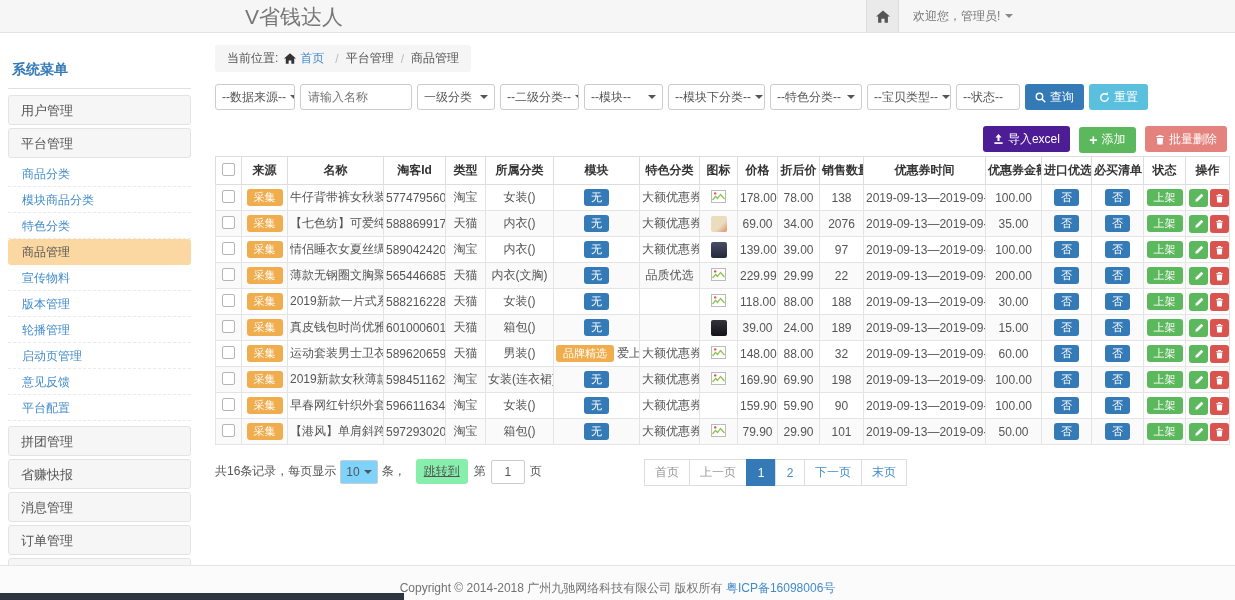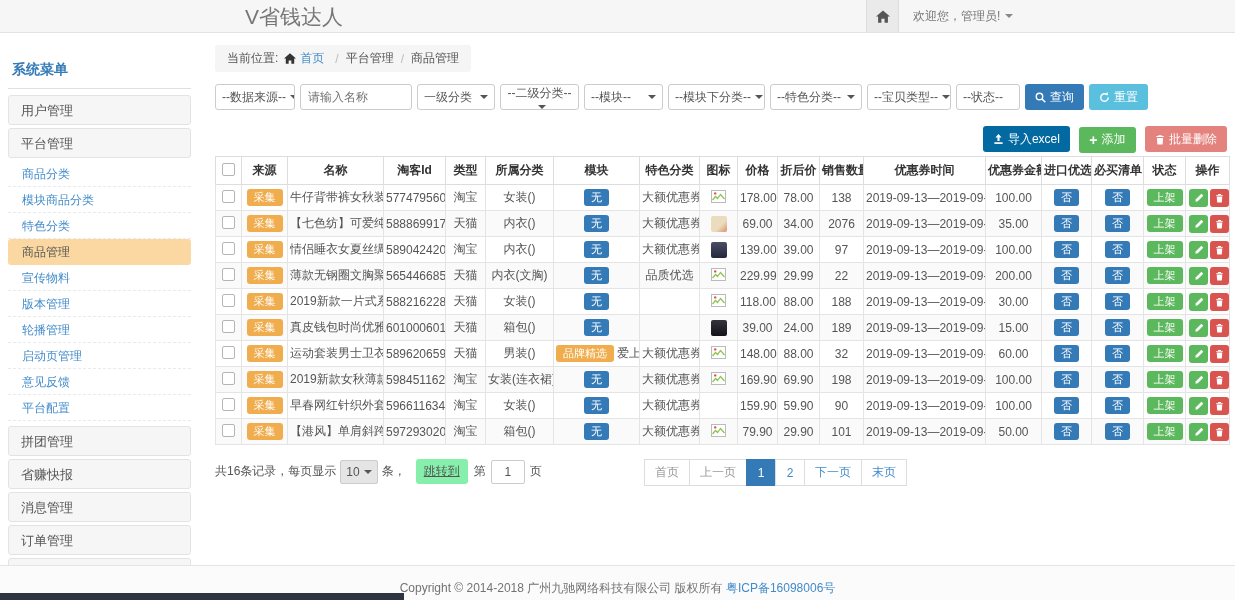--- a/index.html
+++ b/index.html
@@ -51,21 +51,21 @@
   .caret { width:0; height:0; border-left:4px solid transparent; border-right:4px solid transparent;
     border-top:4px solid #555; margin-left:4px; flex:0 0 auto; }
   .btn { height:26px; border:none; border-radius:3px; color:#fff; font-size:12px;
     padding:0 10px; display:inline-flex; align-items:center; cursor:pointer;
     font-family:"Liberation Sans","DejaVu Sans",sans-serif; }
   .btn svg { margin-right:4px; }
   .btn-query { background:#337ab7; margin-right:5px; }
   .btn-reset { background:#5bc0de; }
 
   .toolbar { margin-top:16px; height:26px; text-align:right; }
-  .btn-import { background:#0369a1; margin-left:5px; }
+  .btn-import { background:#4c1d95; margin-left:5px; }
   .btn-add { background:#5cb85c; margin-left:5px; }
   .btn-batch { background:#e4827e; margin-left:5px; }
   .plus-glyph { font-size:14px; font-weight:bold; margin-right:4px; }
 
   
   table.grid { margin-top:4px; width:1012px; border-collapse:collapse; table-layout:fixed; }
   .grid th { border:1px solid #ddd; background:#fff; font-size:12px; font-weight:bold; color:#333;
     padding:5px 2px; text-align:center; white-space:nowrap; overflow:hidden; }
   .grid td { border:1px solid #e4e4e4; font-size:12px; color:#555; padding:3px 2px;
     height:26px; text-align:center; white-space:nowrap; overflow:hidden; }
@@ -83,21 +83,21 @@
   .thumb-dark { background:linear-gradient(180deg,#4a4f66,#23273a); }
   .thumb-bag { background:linear-gradient(180deg,#35333d,#121218); }
   .op-btn { width:19px; height:18px; border:none; border-radius:3px; display:inline-flex;
     align-items:center; justify-content:center; cursor:pointer; margin:0 1px; padding:0; }
   .op-edit { background:#5cb85c; }
   .op-del  { background:#d9534f; }
 
   
   .pagi-row { margin-top:14px; position:relative; height:28px; font-size:12px; color:#555; }
   .pagi-left { display:flex; align-items:center; }
-  .pselect { height:24px; border:1px solid #ccc; border-radius:2px; background:#e5e5e5;
+  .pselect { height:24px; border:1px solid #ccc; border-radius:2px; background:#7dd3fc;
     display:inline-flex; align-items:center; padding:0 5px; margin:0 4px; cursor:pointer; }
   .jump-btn { background:#86efac; border-radius:3px; padding:4px 8px; margin:0 6px 0 10px;
     color:#555; cursor:pointer;text-decoration:underline; }
   .page-input { width:34px; height:24px; border:1px solid #ccc; border-radius:2px; text-align:center;
     font-size:12px; color:#555; margin:0 5px; outline:none; }
   .pager { position:absolute; left:430px; top:0; display:flex; }
   .page-btn { min-width:30px; height:27px; border:1px solid #ddd; background:#fff; margin-left:-1px;
     display:inline-flex; align-items:center; justify-content:center; padding:0 10px;
     font-size:12px; color:#428bca; cursor:pointer; }
   .page-btn.muted { color:#999; }
@@ -171,21 +171,21 @@
     <div class="filter-controls" id="filter-controls">
         <div class="fselect" style="width: 80px;">
           <span>--数据来源--</span>
           <span class="caret"></span>
         </div>
         <input class="finput" placeholder="请输入名称" style="width: 112px;">
         <div class="fselect" style="width: 78px;">
           <span>一级分类</span>
           <span class="caret"></span>
         </div>
-        <div class="fselect" style="width: 79px; flex-direction: column;">
+        <div class="fselect" style="width: 79px;">
           <span>--二级分类--</span>
           <span class="caret"></span>
         </div>
         <div class="fselect" style="width: 79px;">
           <span>--模块--</span>
           <span class="caret"></span>
         </div>
         <div class="fselect" style="width: 97px;">
           <span>--模块下分类--</span>
           <span class="caret"></span>

